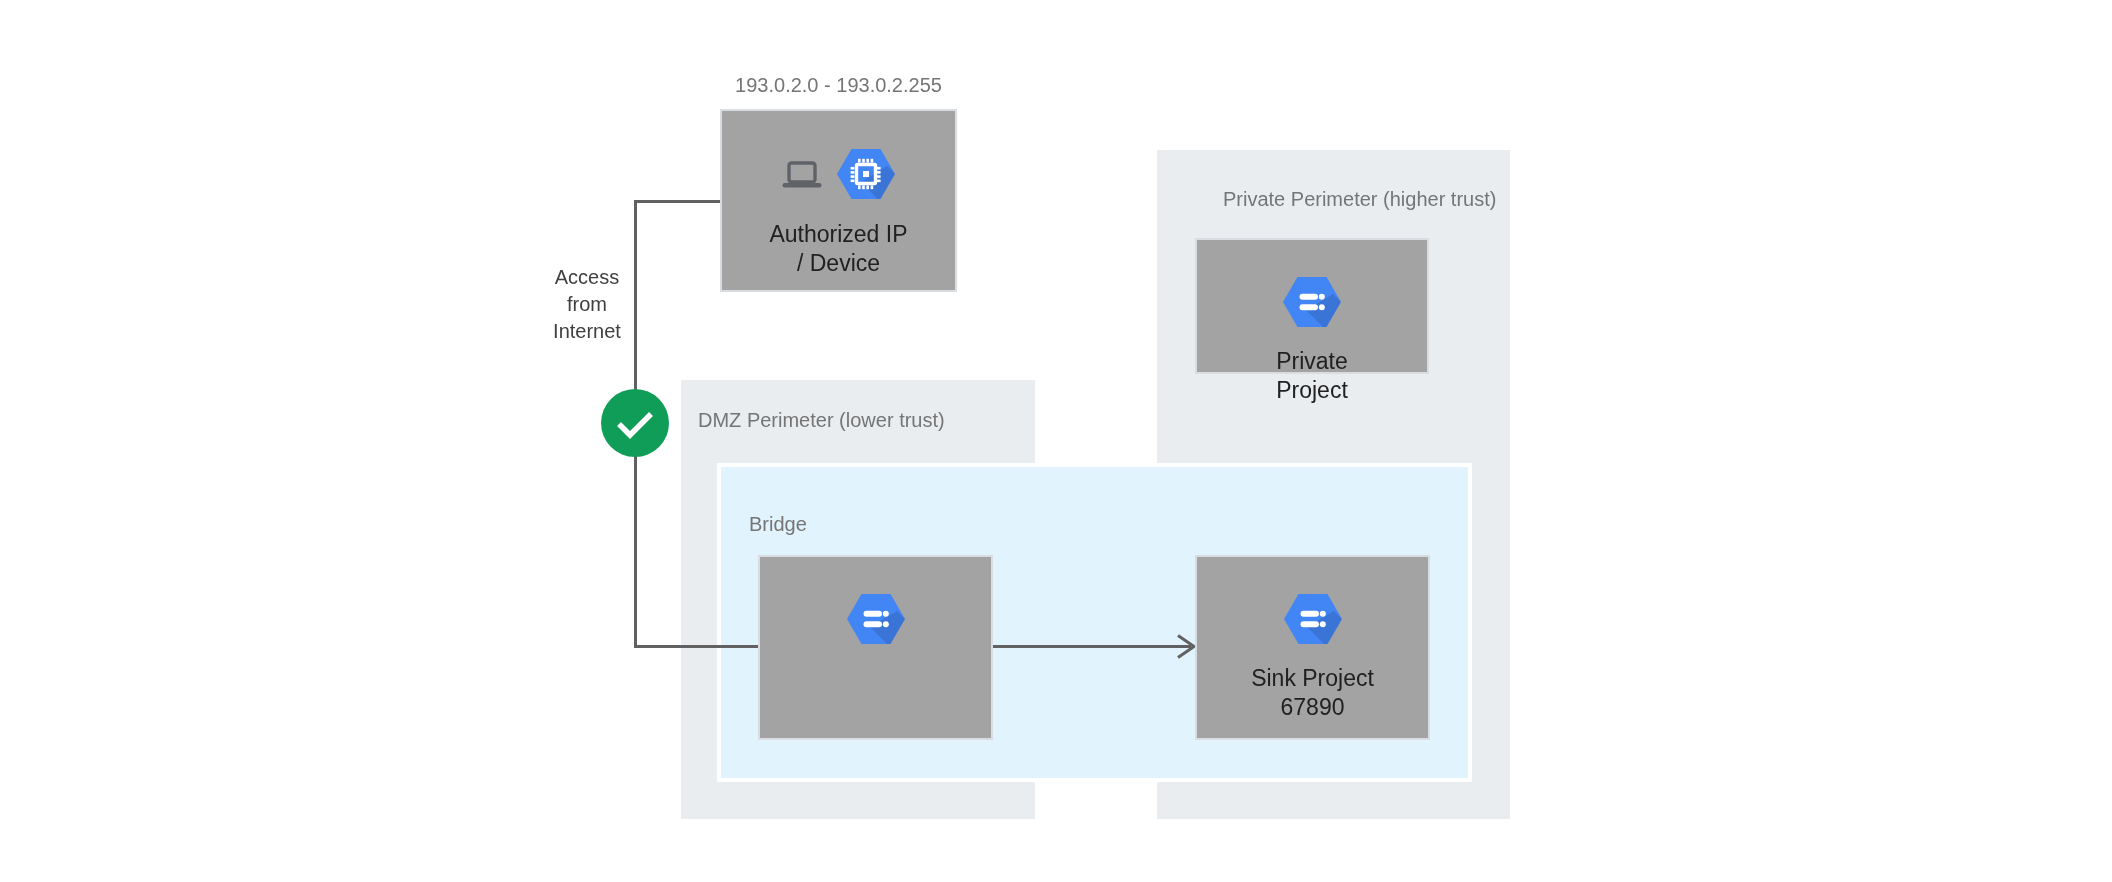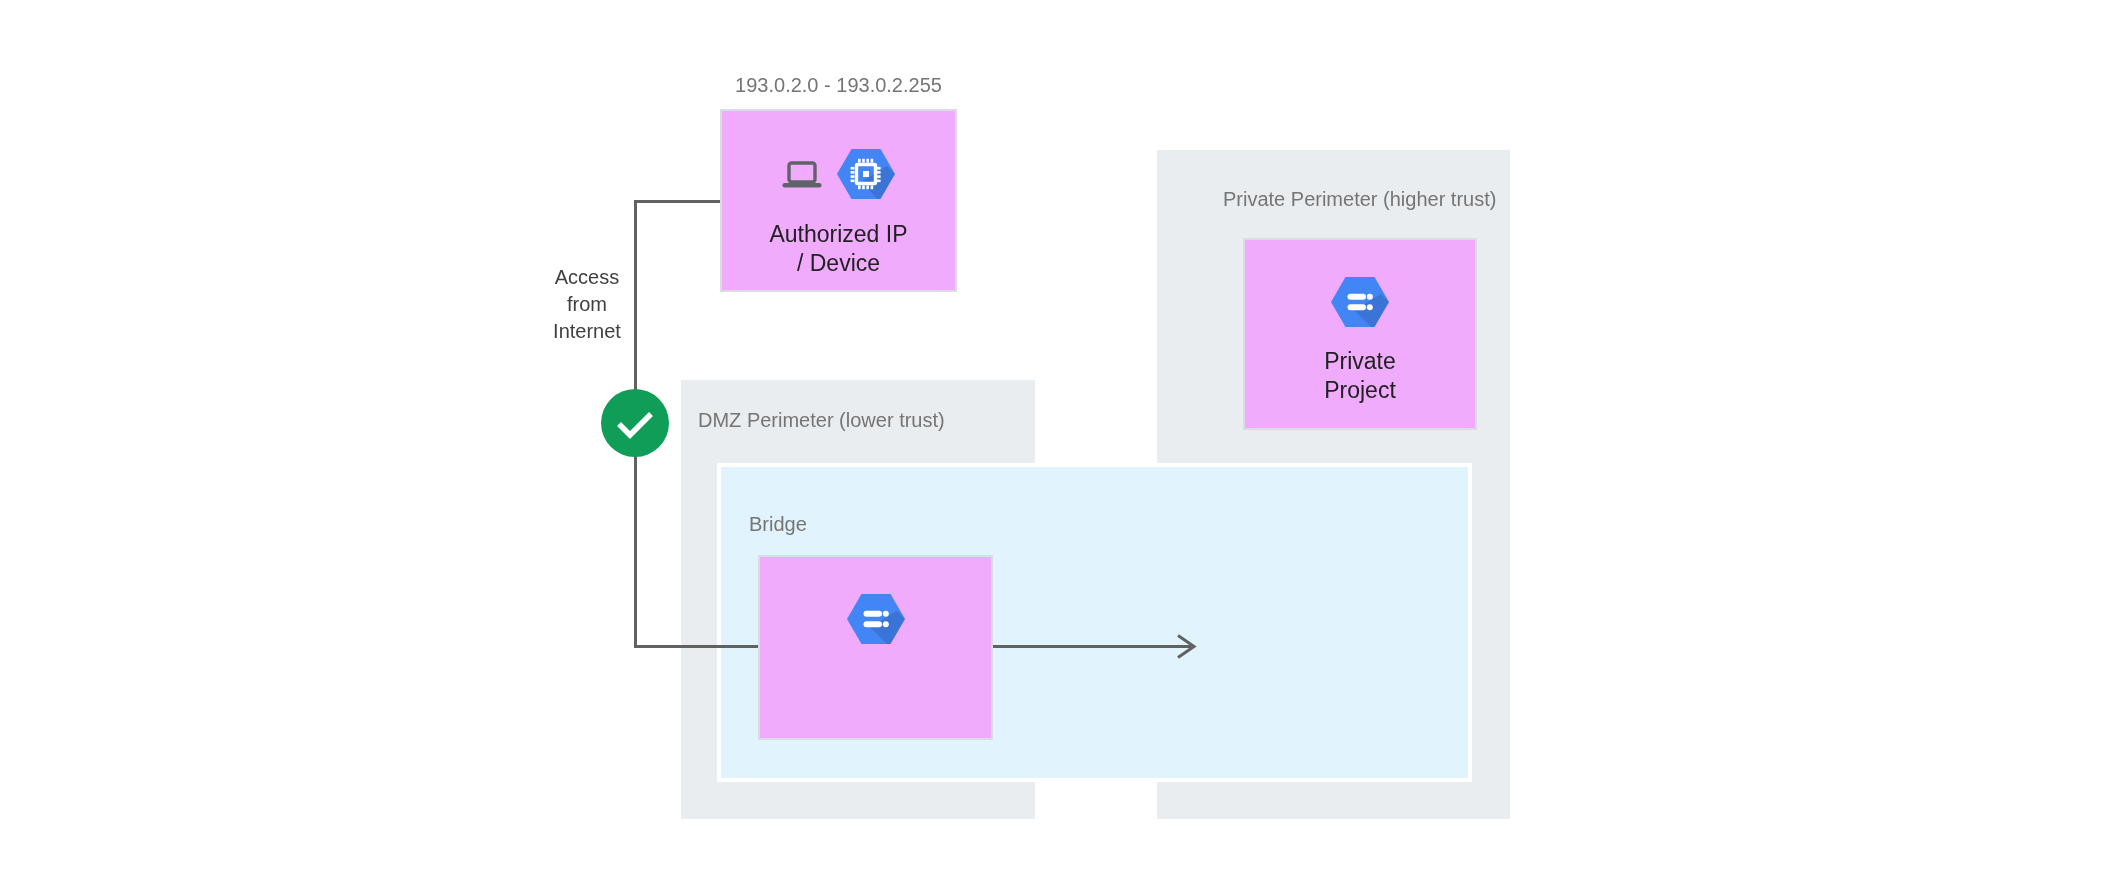--- a/index.html
+++ b/index.html
@@ -28,21 +28,21 @@
   
   .bridge {
     background: #e1f3fc;
     border: 4px solid #ffffff;
     box-sizing: border-box;
     z-index: 2;
   }
 
   
   .node-box {
-    background: #f0abfc;
+    background: #a3a3a3;
     border: 2px solid #d9dce0;
     box-sizing: border-box;
     z-index: 4;
     display: flex;
     flex-direction: column;
     align-items: center;
   }
   .node-icon-row {
     display: flex;
     align-items: center;
@@ -161,21 +161,21 @@
         <rect x="19.5" y="16.5" width="19" height="19" rx="1" fill="none" stroke="#ffffff" stroke-width="3.4"></rect>
         <rect x="26" y="23" width="6" height="6" fill="#ffffff"></rect>
       </svg>
     </div>
     <div class="node-text">
       <div>Authorized IP</div>
       <div>/ Device</div>
     </div>
   </div>
 
-  <div class="abs node-box" style="left:1195px; top:238px; width:234px; height:192px;margin-left:48px;">
+  <div class="abs node-box" style="left:1195px; top:238px; width:234px; height:136px;">
     <div class="node-icon-row">
       <svg width="58" height="50" viewBox="0 0 58 50">
         <polygon points="14.5,0 43.5,0 58,25 43.5,50 14.5,50 0,25" fill="#4285f4"></polygon>
         <polygon points="23,33 40,50 43.5,50 58,25 50,17" fill="#000000" opacity="0.12"></polygon>
         <rect x="16.5" y="16.8" width="18.5" height="6" rx="3" fill="#ffffff"></rect>
         <circle cx="38.8" cy="19.8" r="3" fill="#ffffff"></circle>
         <rect x="16.5" y="27.2" width="18.5" height="6" rx="3" fill="#ffffff"></rect>
         <circle cx="38.8" cy="30.2" r="3" fill="#ffffff"></circle>
       </svg>
     </div>
@@ -191,14 +191,30 @@
         <polygon points="14.5,0 43.5,0 58,25 43.5,50 14.5,50 0,25" fill="#4285f4"></polygon>
         <polygon points="23,33 40,50 43.5,50 58,25 50,17" fill="#000000" opacity="0.12"></polygon>
         <rect x="16.5" y="16.8" width="18.5" height="6" rx="3" fill="#ffffff"></rect>
         <circle cx="38.8" cy="19.8" r="3" fill="#ffffff"></circle>
         <rect x="16.5" y="27.2" width="18.5" height="6" rx="3" fill="#ffffff"></rect>
         <circle cx="38.8" cy="30.2" r="3" fill="#ffffff"></circle>
       </svg>
     </div>
   </div>
 
+  <div class="abs node-box" style="left:1195px; top:555px; width:235px; height:185px;">
+    <div class="node-icon-row">
+      <svg width="58" height="50" viewBox="0 0 58 50">
+        <polygon points="14.5,0 43.5,0 58,25 43.5,50 14.5,50 0,25" fill="#4285f4"></polygon>
+        <polygon points="23,33 40,50 43.5,50 58,25 50,17" fill="#000000" opacity="0.12"></polygon>
+        <rect x="16.5" y="16.8" width="18.5" height="6" rx="3" fill="#ffffff"></rect>
+        <circle cx="38.8" cy="19.8" r="3" fill="#ffffff"></circle>
+        <rect x="16.5" y="27.2" width="18.5" height="6" rx="3" fill="#ffffff"></rect>
+        <circle cx="38.8" cy="30.2" r="3" fill="#ffffff"></circle>
+      </svg>
+    </div>
+    <div class="node-text">
+      <div>Sink Project</div>
+      <div>67890</div>
+    </div>
+  </div>
 
 </div>
 
 </body></html>

